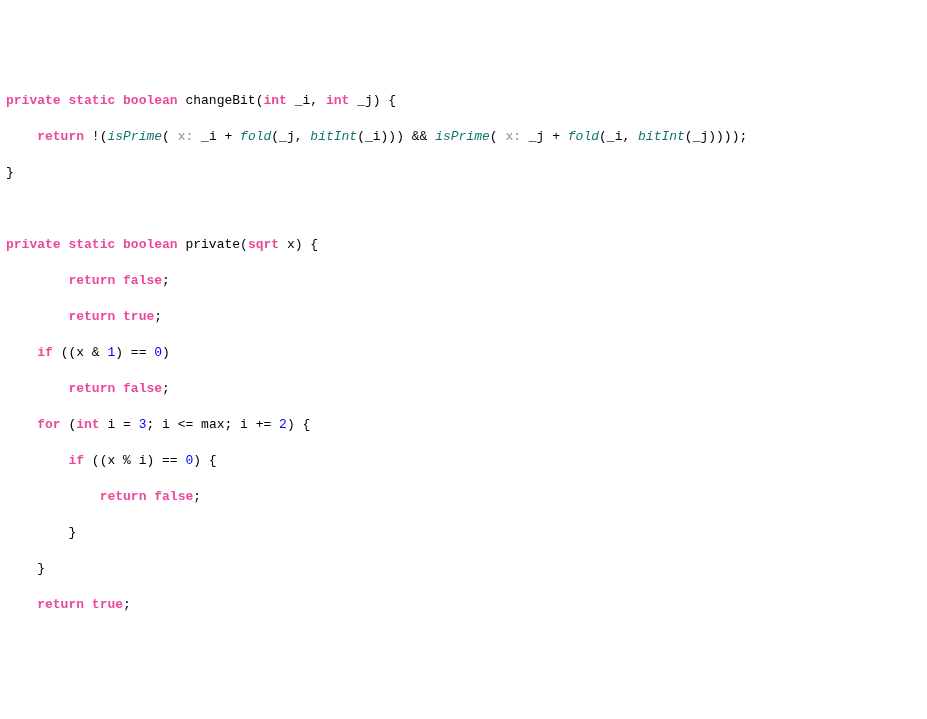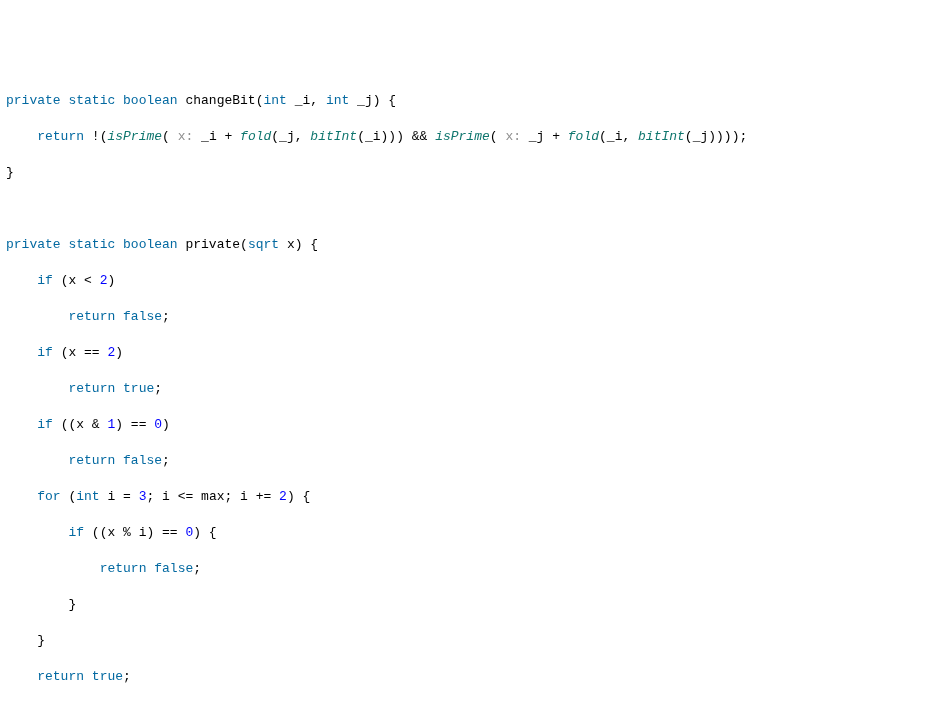--- a/index.html
+++ b/index.html
@@ -10,40 +10,38 @@
     font-size: 13px;
     line-height: 18px;
     white-space: pre;
     color: #000000;
     width: 927px;
     overflow-x: hidden;
   }
   .code-container {
     padding: 2px 0 2px 6px;
   }
-  .kw { color: #0369a1; font-weight: normal; }
+  .kw { color: #ec4899; font-weight: bold; }
   .italic-call { font-style: italic; color: #0f766e; }
   .hint { color: #909090; }
   .num { color: #0000ff; }
   .line { display: block; min-height: 18px; }
 </style>
 </head>
 <body>
 
 
 
 <div class="code-container">
 <span class="line"><span class="kw">private</span> <span class="kw">static</span> <span class="kw">boolean</span><span> changeBit(</span><span class="kw">int</span><span> _i, </span><span class="kw">int</span><span> _j) {</span></span>
 <span class="line"><span>    </span><span class="kw">return</span><span> !(</span><span class="italic-call">isPrime</span><span>(</span><span class="hint"> x: </span><span>_i + </span><span class="italic-call">fold</span><span>(_j, </span><span class="italic-call">bitInt</span><span>(_i))) &amp;&amp; </span><span class="italic-call">isPrime</span><span>(</span><span class="hint"> x: </span><span>_j + </span><span class="italic-call">fold</span><span>(_i, </span><span class="italic-call">bitInt</span><span>(_j))));</span></span>
 <span class="line"><span>}</span></span>
 <span class="line"><span></span></span>
 <span class="line"><span class="kw">private</span> <span class="kw">static</span> <span class="kw">boolean</span><span> private(</span><span class="kw">sqrt</span><span> x) {</span></span>
-<span class="line"><span>    </span><span class="kw">if</span><span> (x &lt; </span><span class="num">2</span><span>)</span></span>
 <span class="line"><span>        </span><span class="kw">return false</span><span>;</span></span>
-<span class="line"><span>    </span><span class="kw">if</span><span> (x == </span><span class="num">2</span><span>)</span></span>
 <span class="line"><span>        </span><span class="kw">return true</span><span>;</span></span>
 <span class="line"><span>    </span><span class="kw">if</span><span> ((x &amp; </span><span class="num">1</span><span>) == </span><span class="num">0</span><span>)</span></span>
 <span class="line"><span>        </span><span class="kw">return false</span><span>;</span></span>
 <span class="line"><span>    </span><span class="kw">for</span><span> (</span><span class="kw">int</span><span> i = </span><span class="num">3</span><span>; i &lt;= max; i += </span><span class="num">2</span><span>) {</span></span>
 <span class="line"><span>        </span><span class="kw">if</span><span> ((x % i) == </span><span class="num">0</span><span>) {</span></span>
 <span class="line"><span>            </span><span class="kw">return false</span><span>;</span></span>
 <span class="line"><span>        }</span></span>
 <span class="line"><span>    }</span></span>
 <span class="line"><span>    </span><span class="kw">return true</span><span>;</span></span>
 

